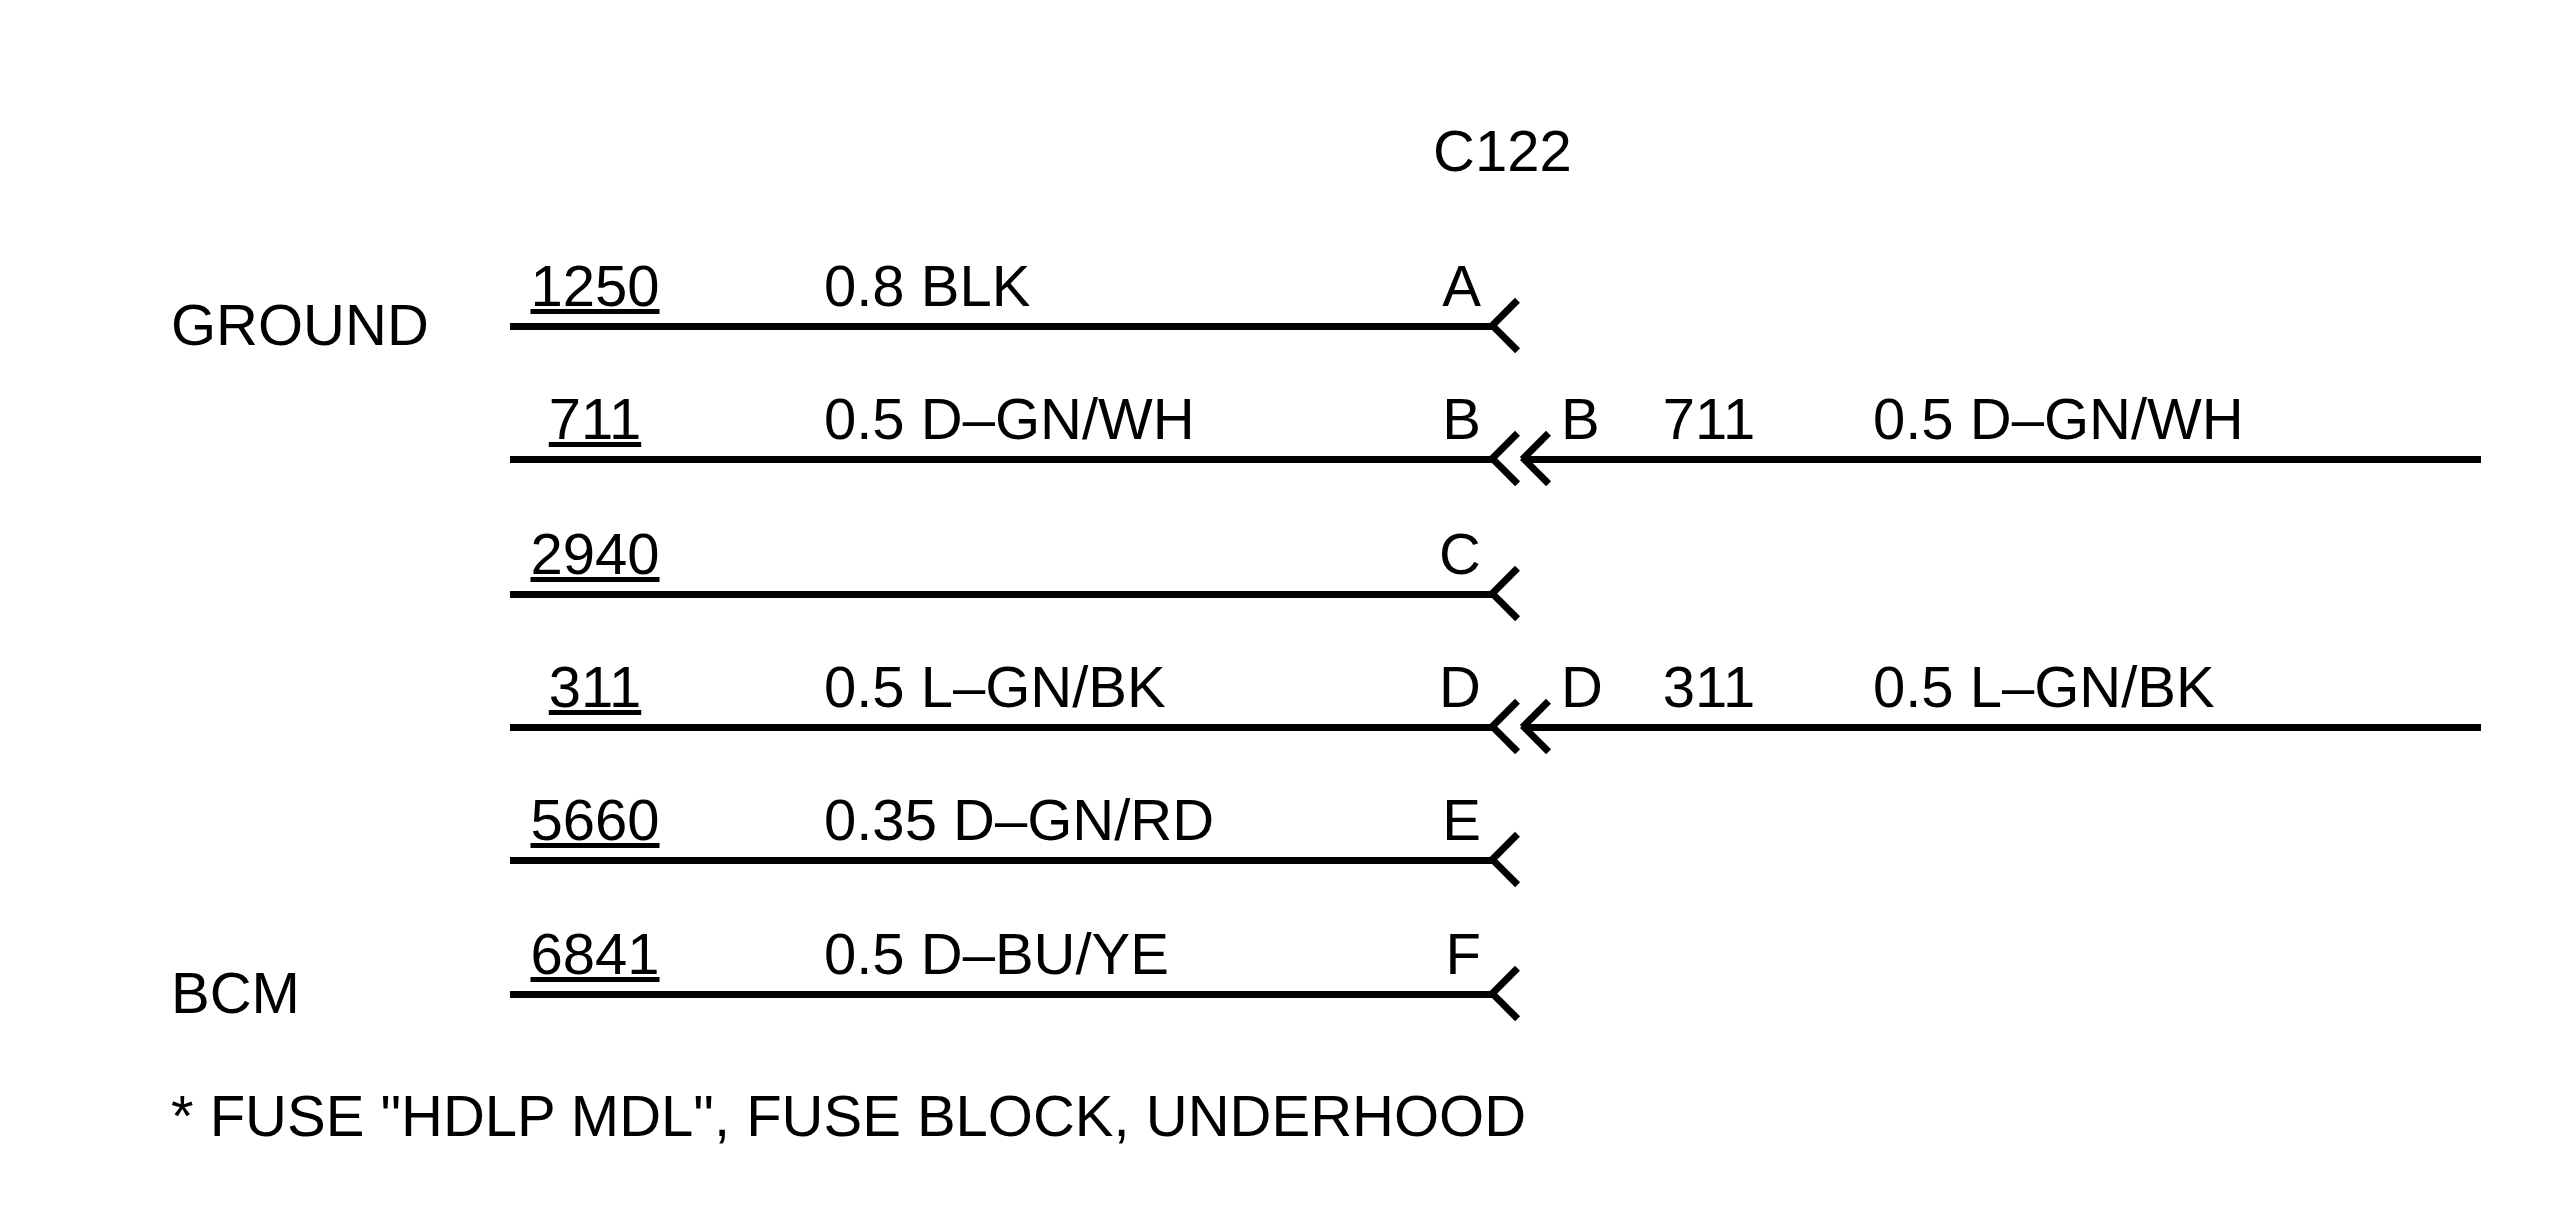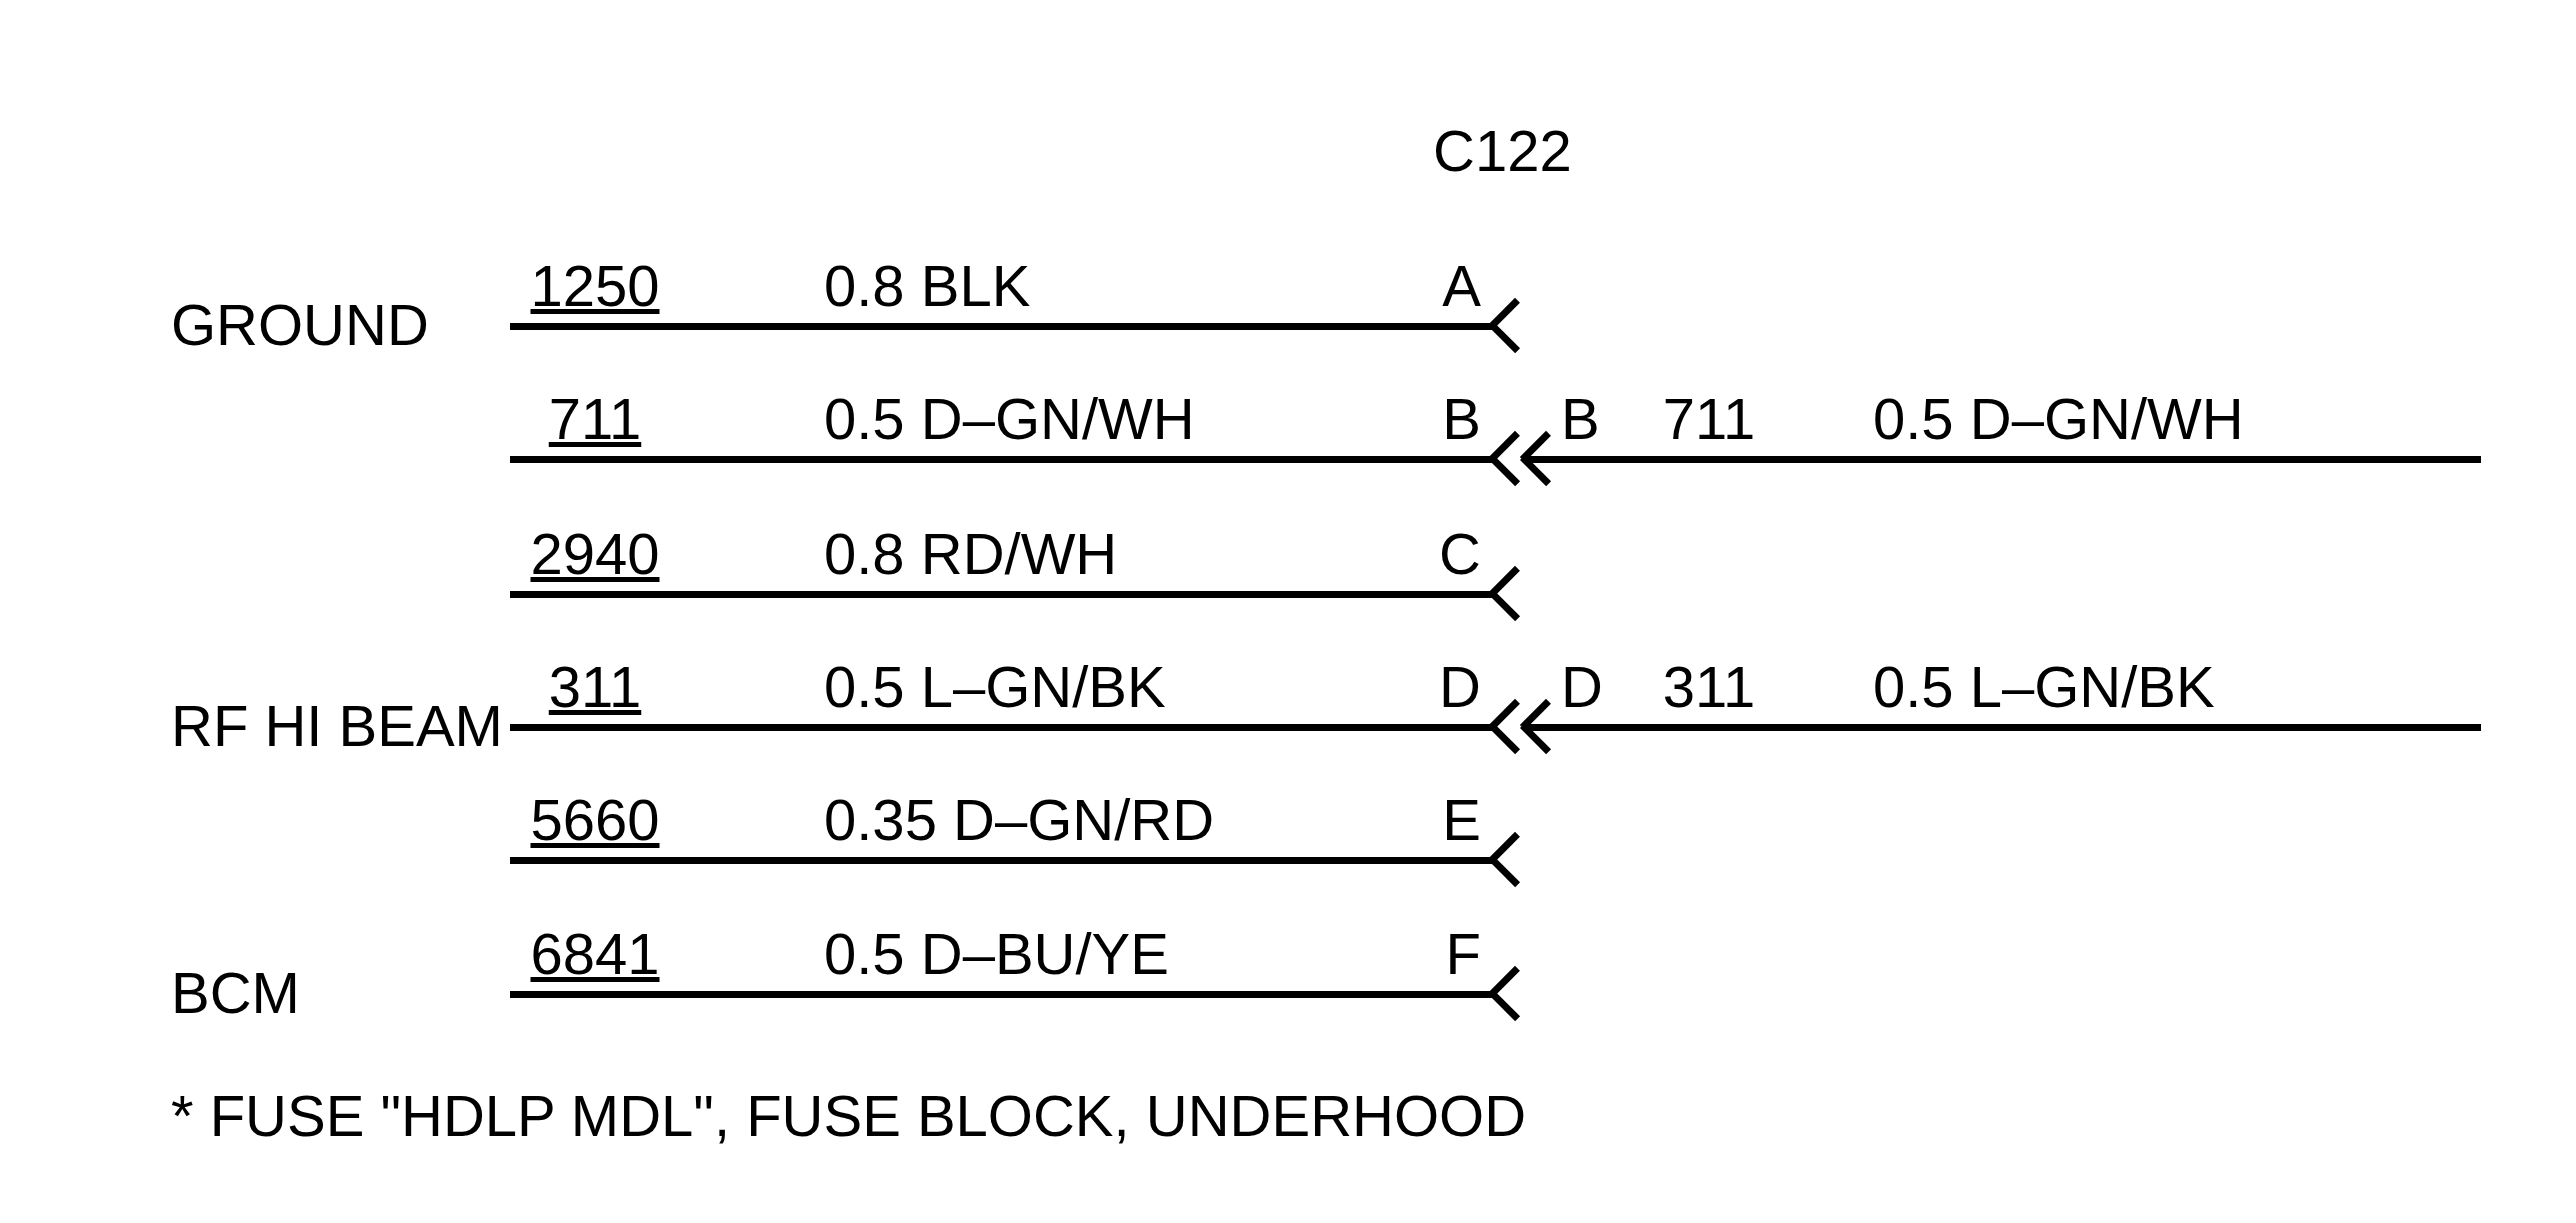--- a/index.html
+++ b/index.html
@@ -65,31 +65,29 @@
         <i class="arm arm-down"></i>
       </div>
     <div class="wire right-wire"></div>
     <div class="txt pin-r">B</div>
     <div class="txt num-r">711</div>
     <div class="txt color-r">0.5 D–GN/WH</div>
   </div>
 
   <div class="row" style="top:467px">
     <div class="txt num">2940</div>
-    <div class="txt color">0.8 RD/WH</div>
     <div class="txt pin">C</div>
     <div class="wire"></div>
     <div class="chev chev1">
         <i class="arm arm-up"></i>
         <i class="arm arm-down"></i>
       </div>
   </div>
 
   <div class="row" style="top:600px">
-    <div class="txt label">RF HI BEAM</div>
     <div class="txt num">311</div>
     <div class="txt color">0.5 L–GN/BK</div>
     <div class="txt pin">D</div>
     <div class="wire"></div>
     <div class="chev chev1">
         <i class="arm arm-up"></i>
         <i class="arm arm-down"></i>
       </div>
     <div class="chev chev2">
         <i class="arm arm-up"></i>

